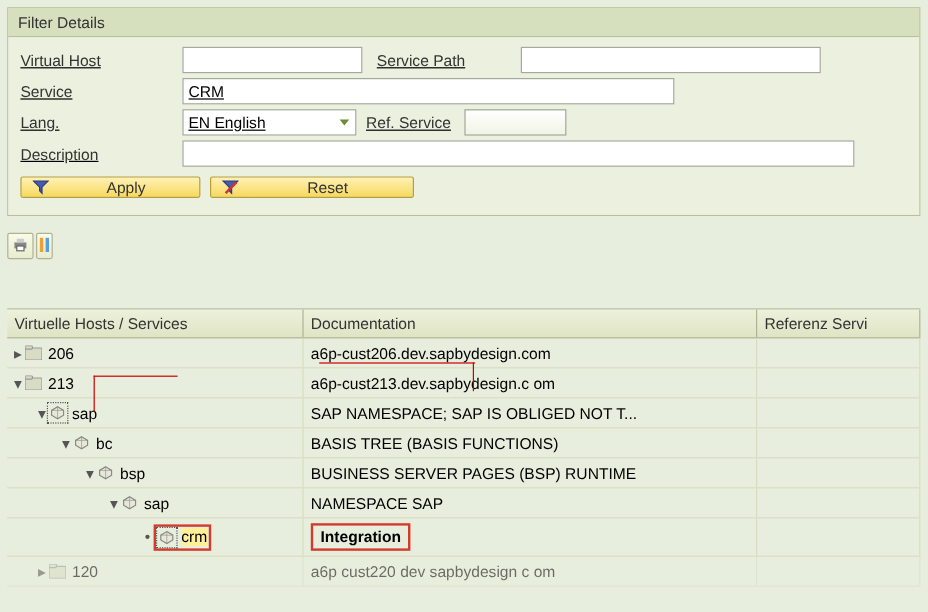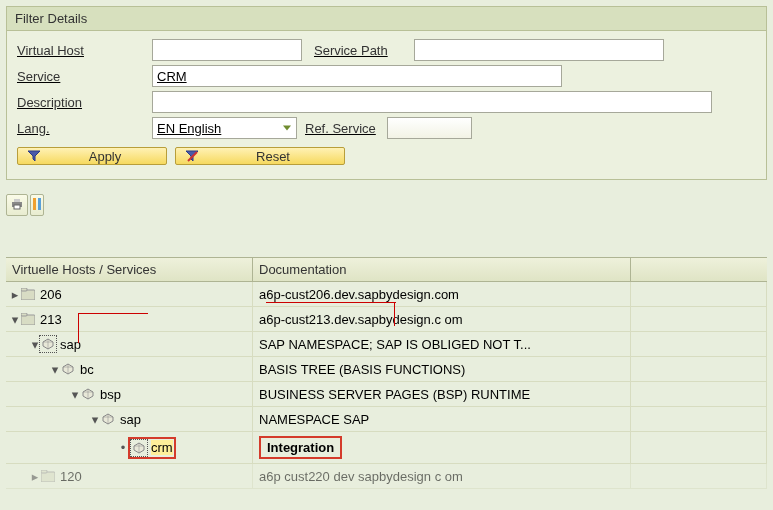--- a/index.html
+++ b/index.html
@@ -5,21 +5,21 @@
   * { box-sizing: border-box; font-family: Arial, sans-serif; font-size: 13px; }
   body { margin: 0; padding: 6px; background: #e8eedd; width: 773px; }
   
   .panel { border: 1px solid #b8c097; background: #ecf1df; margin-bottom: 14px; }
   .panel-title { background: #d7e0be; padding: 4px 8px; border-bottom: 1px solid #b8c097; color: #333; }
   .panel-body { padding: 8px 10px 14px 10px; background: #ecf1df; }
   
   .form-row { display: flex; align-items: center; margin-bottom: 4px; text-decoration: underline; }
   .form-label { width: 135px; color: #333; padding: 3px 0; }
   .form-input { height: 22px; border: 1px solid #a6a89a; background: #fff; padding: 2px 4px; }
-  .form-label2 { width: 112px; color: #333; padding: 3px 0 3px 12px; }
+  .form-label2 { width: 132px; color: #333; padding: 3px 0 3px 12px; }
   
   .w1 { width: 150px; }
   .w2 { width: 410px; }
   .w3 { width: 250px; }
   .w4 { width: 145px; }
   .w5 { width: 85px; }
   
   .btn-row { display: flex; gap: 8px; margin-top: 8px; }
   .btn { display: flex; align-items: center; justify-content: flex-start; gap: 10px; height: 18px; padding: 0 8px; border: 1px solid #b89e3a; background: linear-gradient(#fff1b4, #f6d95f); border-radius: 2px; cursor: pointer; color: #333; }
   .btn .icon { width: 16px; display: flex; justify-content: center; }
@@ -81,31 +81,31 @@
       <div class="form-label2">Service Path</div>
       <input class="form-input w3" value="" style="">
     </div>
 
     <div class="form-row">
       <div class="form-label">Service</div>
       <input class="form-input w2" value="CRM" style="">
     </div>
 
     <div class="form-row">
-      <div class="form-label">Description</div>
-      <input class="form-input" style="width: 560px;" value="">
-    </div>
-
-    <div class="form-row">
       <div class="form-label">Lang.</div>
       <div class="form-input w4 dropdown" style="display:flex;align-items:center;background:#fff;">
         <span>EN English</span>
       </div>
       <div class="form-label2" style="width:90px;padding-left:8px">Ref. Service</div>
       <input class="form-input w5 ref-input" value="" style="">
+    </div>
+
+    <div class="form-row">
+      <div class="form-label">Description</div>
+      <input class="form-input" style="width: 560px;" value="">
     </div>
 
     <div class="btn-row">
       <div class="btn b1">
         <span class="icon">
           <svg width="14" height="14" viewBox="0 0 14 14">
               <path d="M1 2 L13 2 L8 7 L8 12 L6 10 L6 7 Z" fill="#4a5aa8" stroke="#2a3a88"></path>
             </svg>
         </span>
         <span class="lbl">Apply</span>
@@ -141,20 +141,21 @@
           <rect x="5" y="0" width="3" height="12" fill="#5aa0d8"></rect>
         </svg>
     </span>
   </div>
 </div>
 
 <div class="grid wrap-rel">
   <div class="grid-head">
     <div class="gh-cell col1">Virtuelle Hosts / Services</div>
     <div class="gh-cell col2">Documentation</div>
+    <div class="gh-cell col3">Referenz Servi</div>
   </div>
   <div id="grid-body">
       <div class="grow">
         <div class="gc col1 ind0">
           <span class="exp">▸</span>
           <span class="tree-icon">
             <svg class="folder-svg" viewBox="0 0 14 12">
               <rect x="0" y="2" width="14" height="10" fill="#d8dcc4" stroke="#999" rx="1"></rect>
               <rect x="0" y="0" width="6" height="3" fill="#d8dcc4" stroke="#999" rx="1"></rect>
             </svg>

